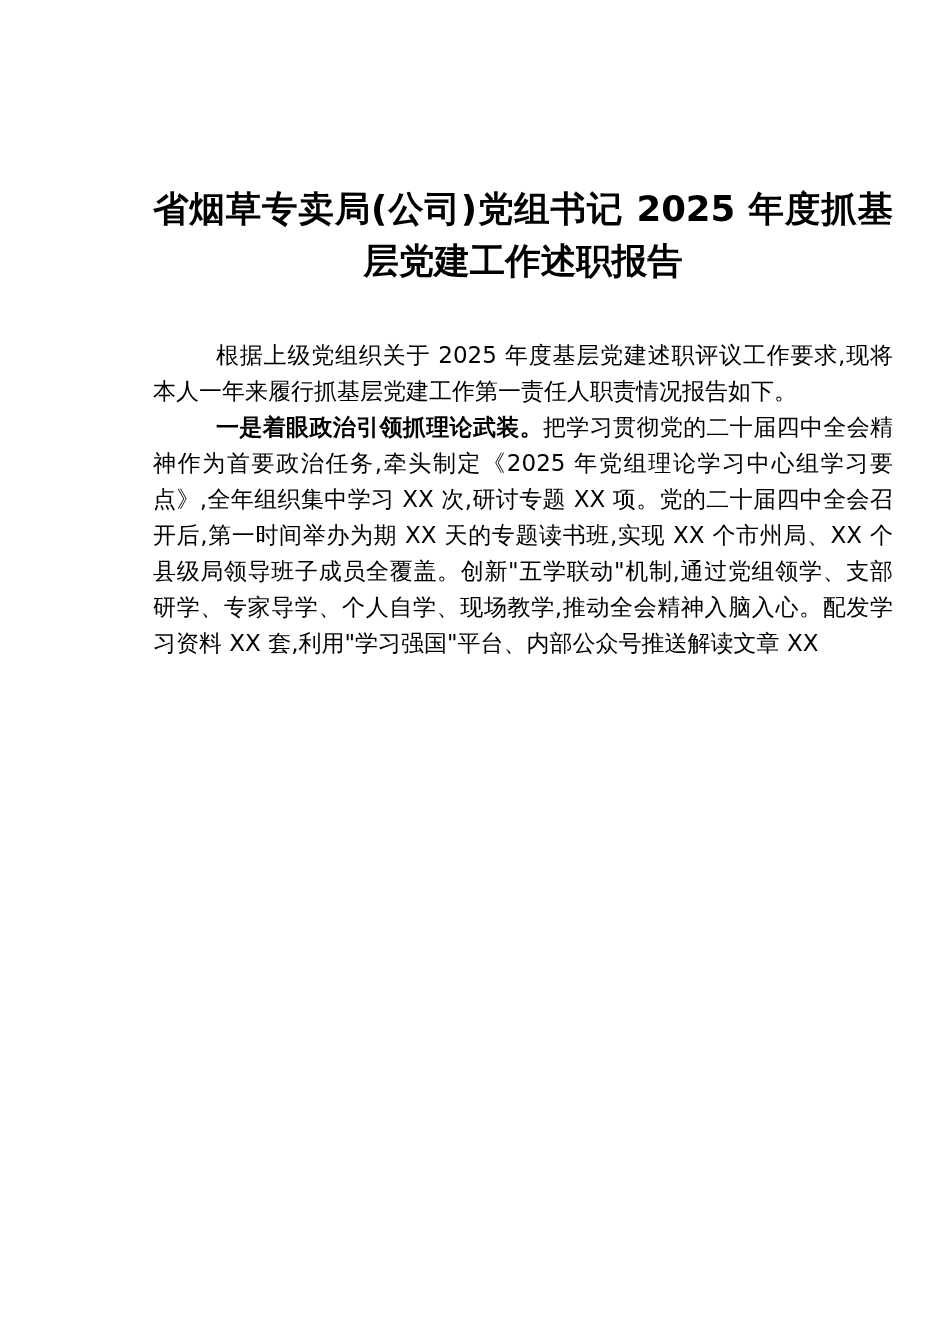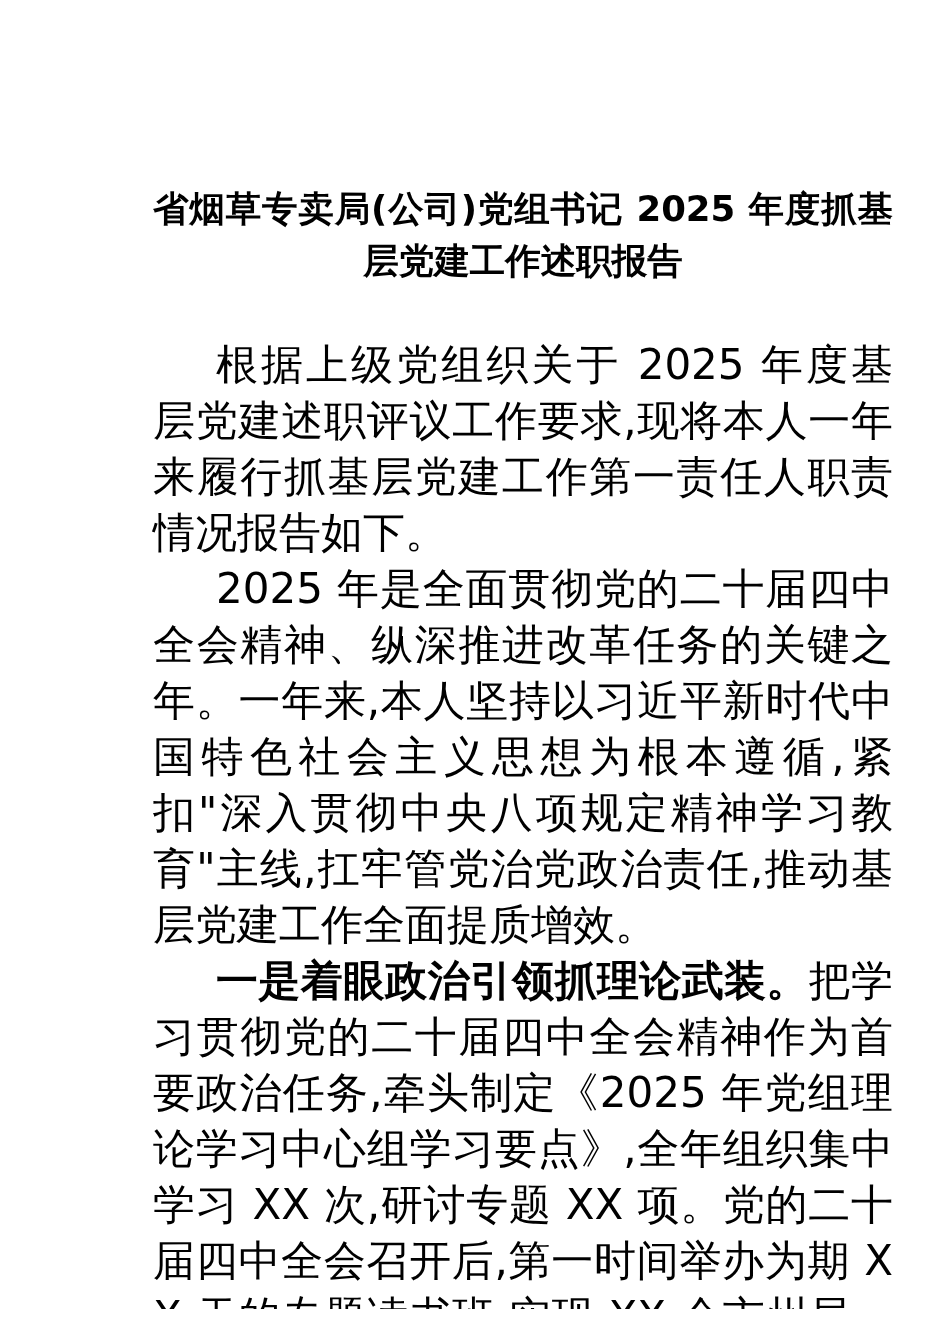--- a/index.html
+++ b/index.html
@@ -34,23 +34,23 @@
     text-align: justify;
     text-align-last: center;
     letter-spacing: 0px;
     margin: 0 0 0 0;
     word-break: break-all;
   }
   .spacer-after-title {
     height: 50px;
   }
   p.para {
-    font-size: 42px;
+    font-size: 23px;
     font-weight: normal;
-    line-height: 56px;
+    line-height: 36px;
     text-align: justify;
     text-justify: inter-ideograph;
     margin: 0;
     text-indent: 63px;
     word-break: break-all;
     letter-spacing: 0px;
   }
   p.para.heading-num {
     text-indent: 63px;
   }
@@ -67,18 +67,17 @@
 <div class="page">
   <div class="page-body">
 
     <h1 class="doc-title">省烟草专卖局(公司)党组书记 2025 年度抓基层党建工作述职报告</h1>
 
     <div class="spacer-after-title"></div>
 
     <p class="para">根据上级党组织关于 2025 年度基层党建述职评议工作要求,现将本人一年来履行抓基层党建工作第一责任人职责情况报告如下。</p>
 
 
-    <p class="para">2025 年是全面贯彻党的二十届四中全会精神、纵深推进改革任务的关键之年。一年来,本人坚持以习近平新时代中国特色社会主义思想为根本遵循,紧扣"深入贯彻中央八项规定精神学习教育"主线,扛牢管党治党政治责任,推动基层党建工作全面提质增效。</p>
 
     <p class="para"><span class="lead-bold">一是着眼政治引领抓理论武装。</span><span class="run">把学习贯彻党的二十届四中全会精神作为首要政治任务,牵头制定《2025 年党组理论学习中心组学习要点》,全年组织集中学习 XX 次,研讨专题 XX 项。党的二十届四中全会召开后,第一时间举办为期 XX 天的专题读书班,实现 XX 个市州局、XX 个县级局领导班子成员全覆盖。创新"五学联动"机制,通过党组领学、支部研学、专家导学、个人自学、现场教学,推动全会精神入脑入心。配发学习资料 XX 套,利用"学习强国"平台、内部公众号推送解读文章 XX</span></p>
 
   </div>
 </div>
 
 </body></html>

